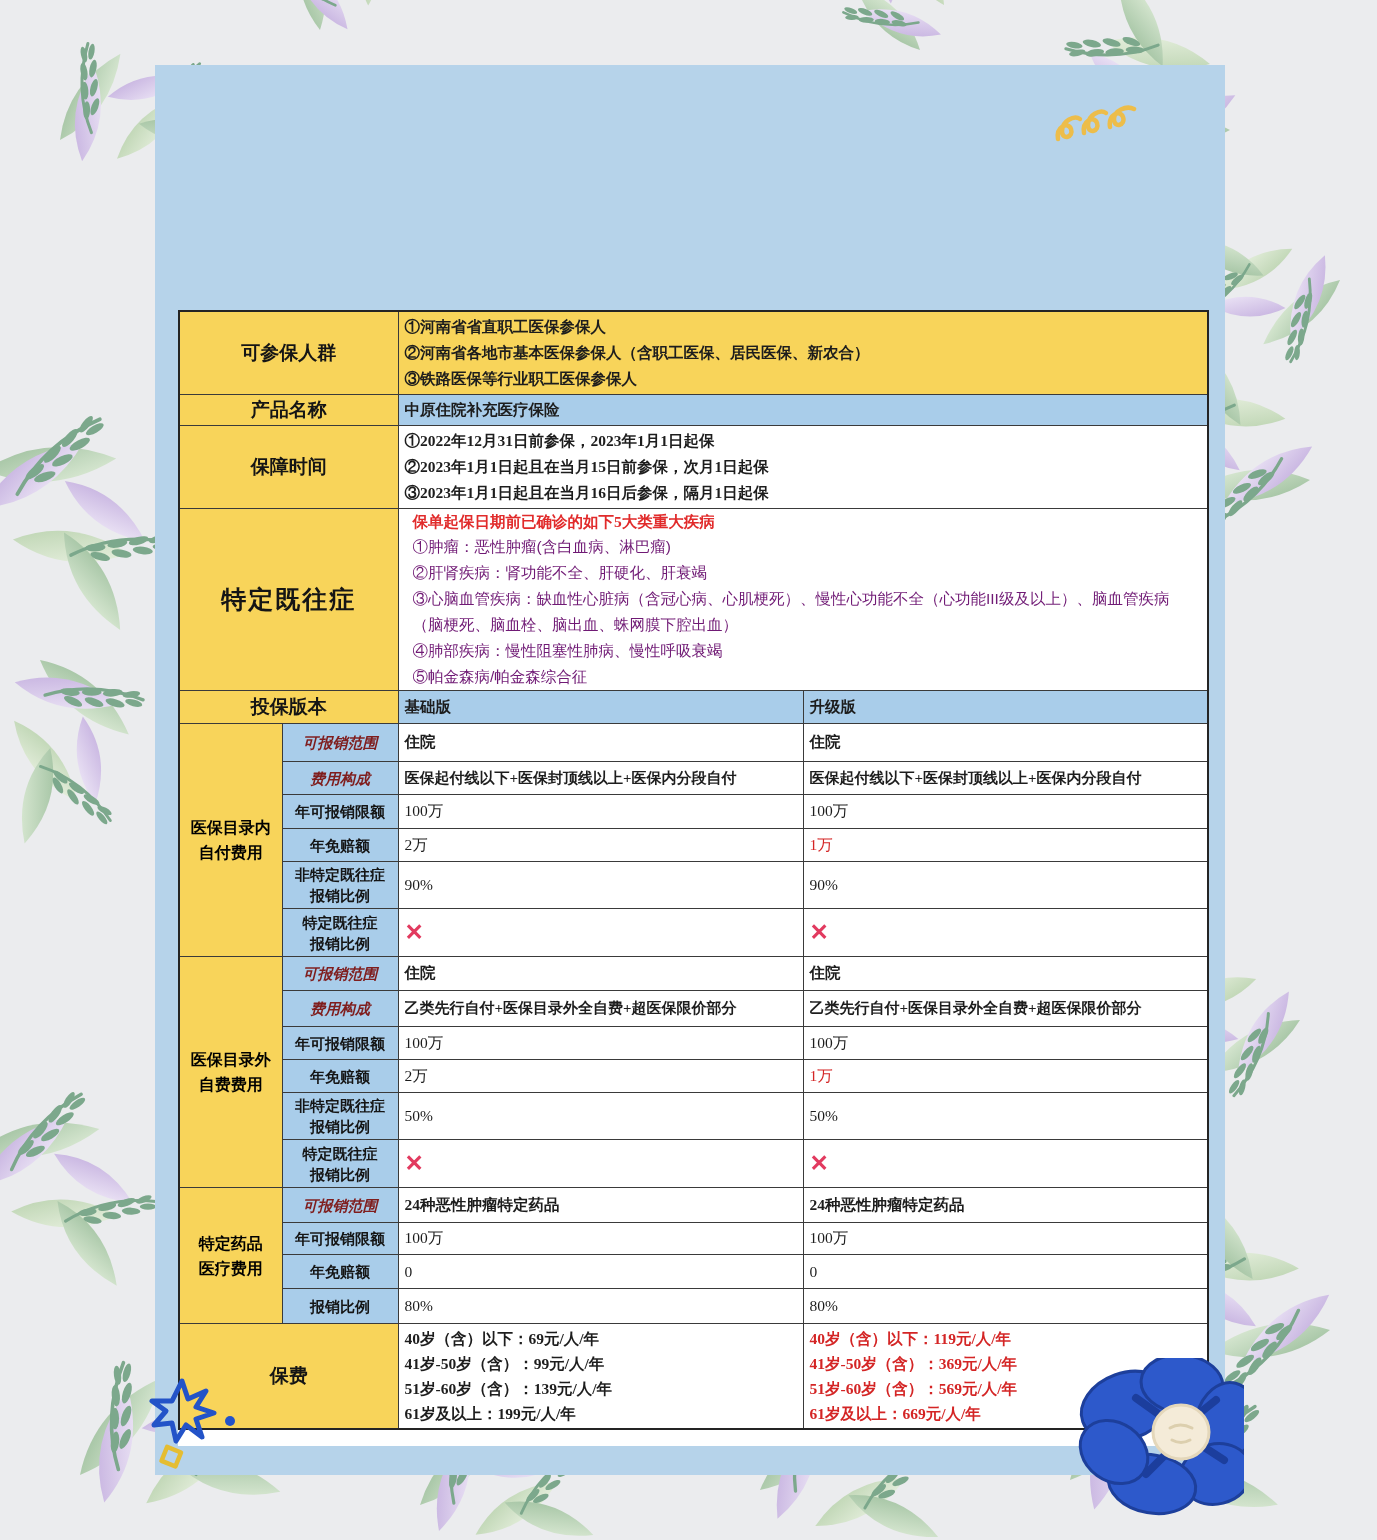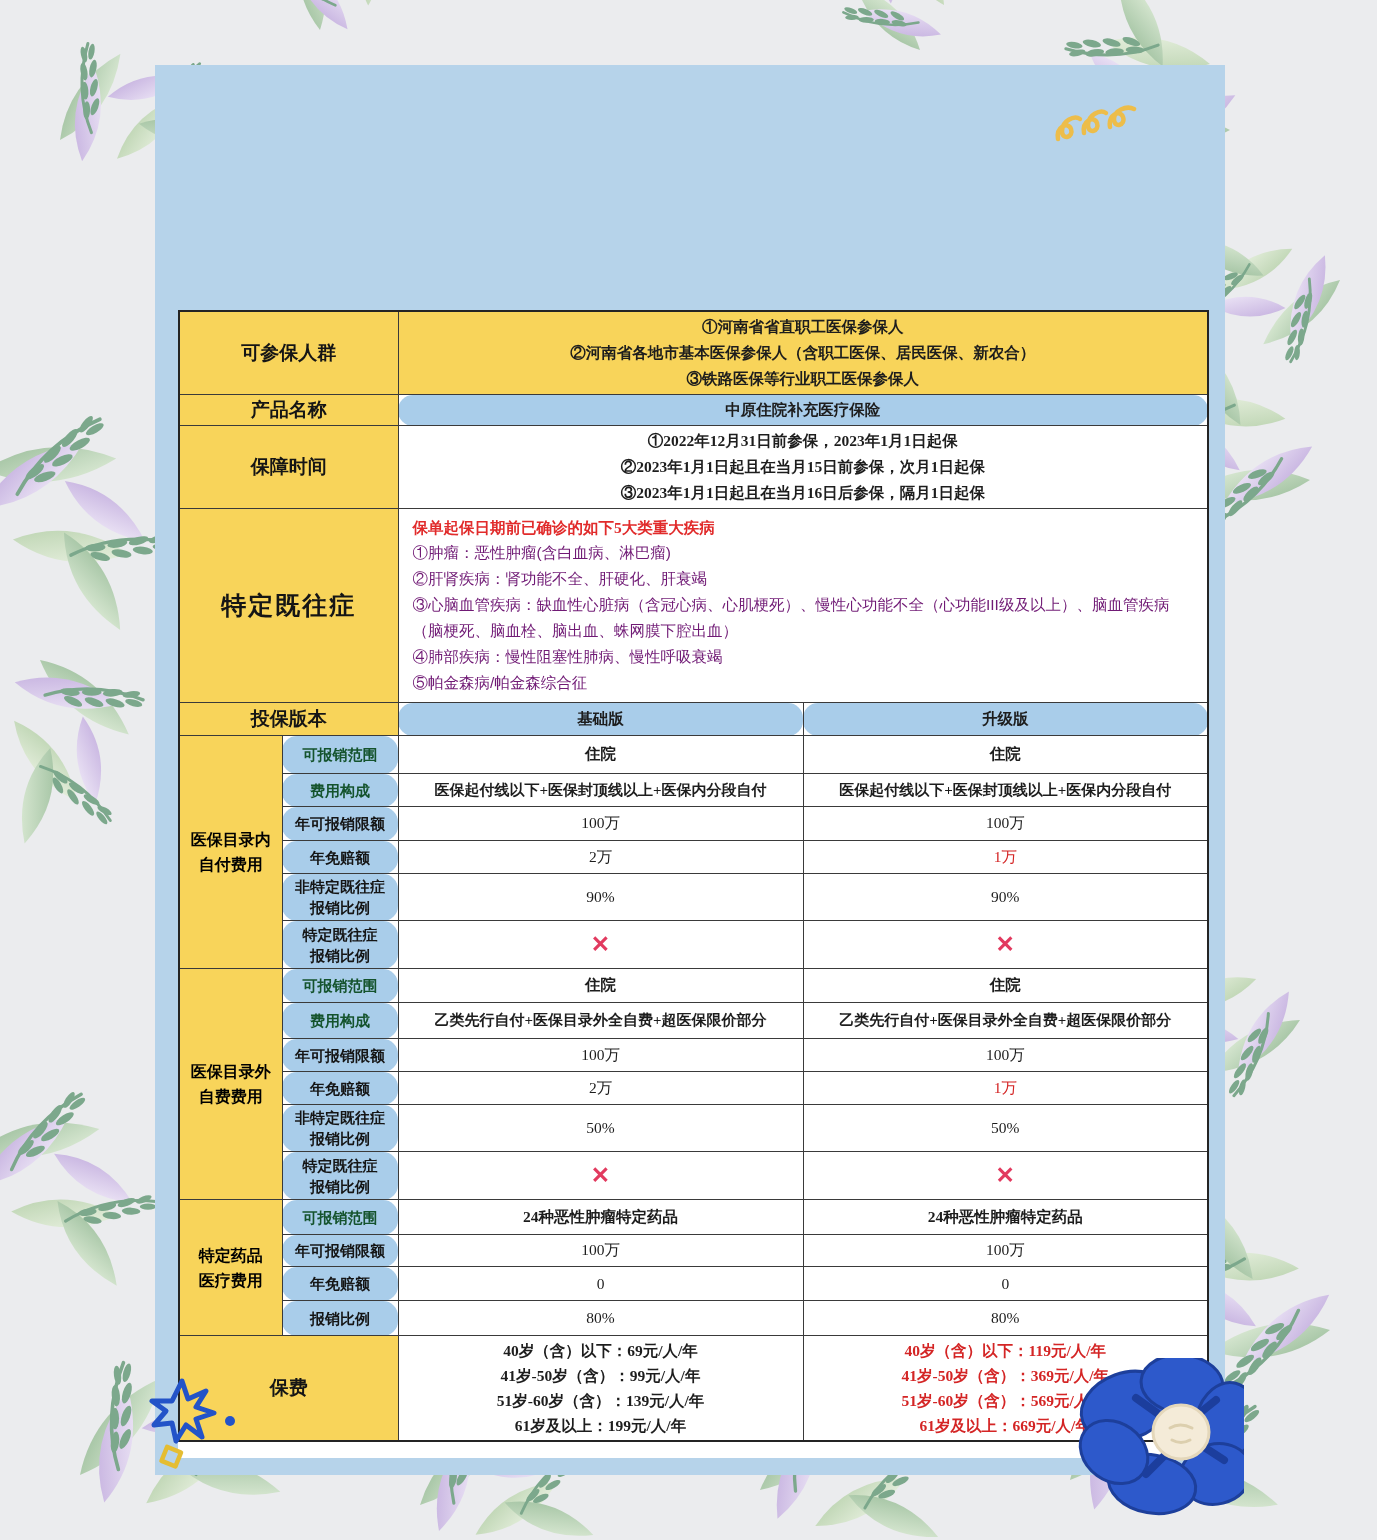--- a/index.html
+++ b/index.html
@@ -27,33 +27,33 @@
     white-space:nowrap;
   }
   .squiggle{position:absolute;left:897px;top:40px;}
   
   .tablewrap{
     position:absolute;left:23px;top:245px;width:1029px;
     background:#ffffff;padding:0 0 16px 0;
   }
   table{border-collapse:collapse;border:2px solid #242424;table-layout:fixed;width:1029px;}
   td{border:1px solid #3a3a3a;padding:2px 6px;vertical-align:middle;overflow:hidden;}
-  .c{background:#ffffff;text-align:center;font-family:"Liberation Serif", serif;font-size:15.5px;color:#1d1d1d;}
+  .c{background:#ffffff;font-family:"Liberation Serif", serif;font-size:15.5px;color:#1d1d1d;}
   .ylw{background:#f8d45a;}
-  .blu{background:#a9cdea;border-radius:15px;}
+  .blu{background:#a9cdea;}
   .lbl{font-family:"Liberation Sans",sans-serif;font-weight:bold;font-size:19px;text-align:center;color:#151515;}
   .big{font-size:25px;letter-spacing:2px;}
   .grp{font-family:"Liberation Sans",sans-serif;font-weight:bold;font-size:16px;text-align:center;white-space:pre-line;line-height:25px;color:#000000;}
   .sub{font-family:"Liberation Sans",sans-serif;font-weight:bold;font-size:15px;text-align:center;white-space:pre-line;line-height:21px;color:#151515;}
-  .redl{color:#14532d;}
+  .redl{color:#7f1d1d;font-style:italic;}
   .sb{font-weight:bold;}
   .ml{white-space:pre-line;line-height:26px;}
   .xm{color:#e23a5f;font-family:"Liberation Sans",sans-serif;font-weight:bold;font-size:23px;}
   .rv{color:#d42525;font-weight:normal;}
-  .left{text-align:left;padding:6px 14px;}
+  .left{text-align:left;padding:0 14px;}
   .hl{color:#e12b2b;font-weight:bold;font-size:15.5px;line-height:25px;font-family:"Liberation Serif",serif;}
   .bodytxt{white-space:pre-line;font-size:15.5px;line-height:26px;color:#701a75;font-family:Liberation Sans, sans-serif;}
   .prem{white-space:pre-line;line-height:25px;font-weight:bold;}
   .premr{color:#d42525;}
   .doodles{position:absolute;left:148px;top:1375px;z-index:2;}
   .flower{position:absolute;left:1066px;top:1358px;z-index:3;}
 </style>
 </head>
 <body>
 

